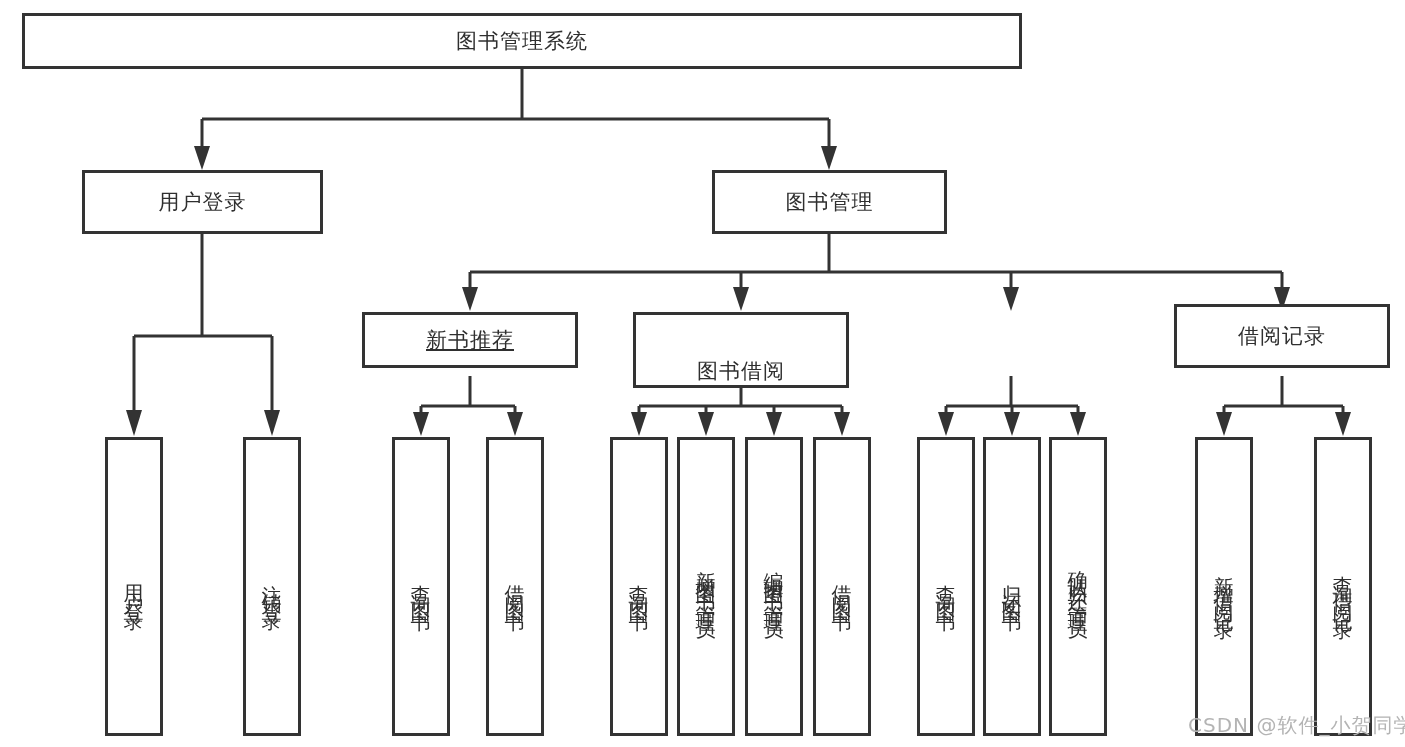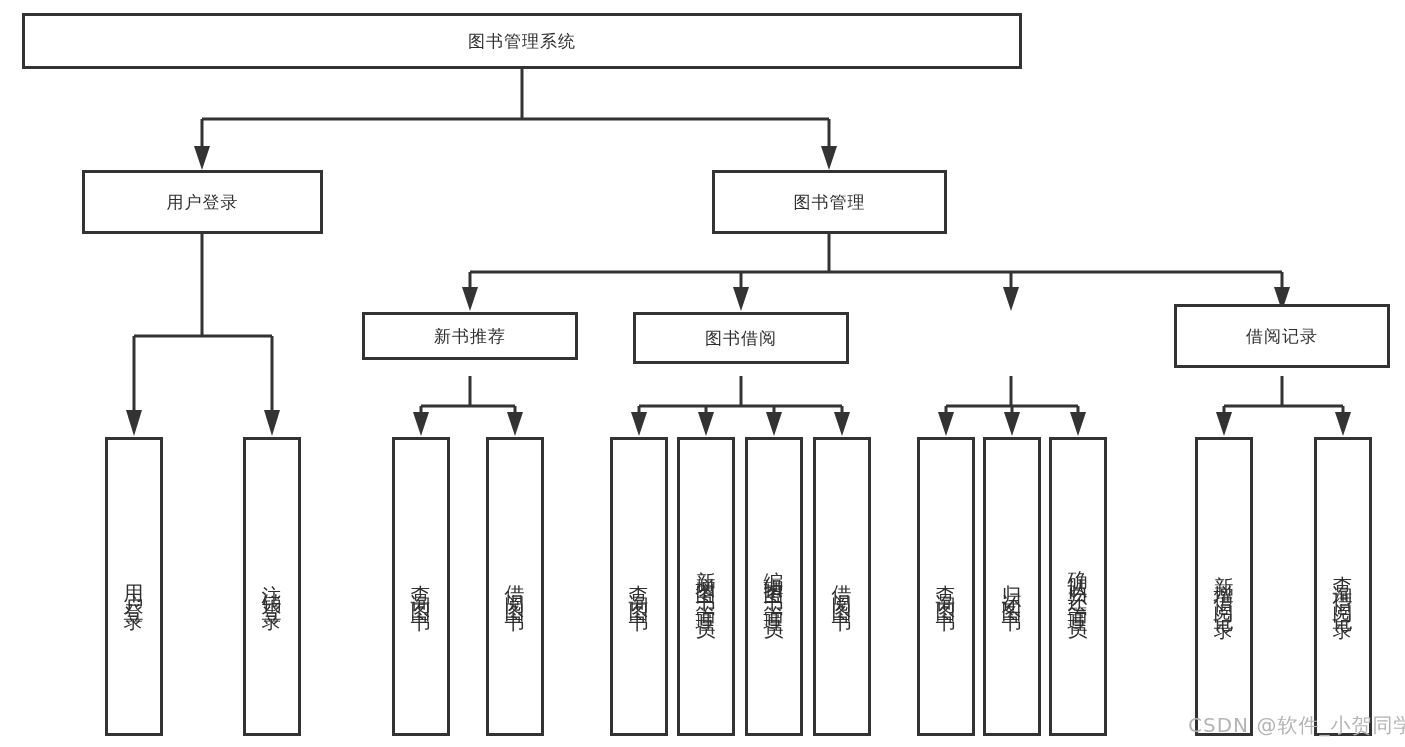--- a/index.html
+++ b/index.html
@@ -20,21 +20,21 @@
   .connectors{position:absolute;left:0;top:0;width:1405px;height:747px;}
   .connectors path{stroke:var(--line);stroke-width:3;fill:none;}
   .connectors polygon{fill:var(--line);stroke:none;}
   .box{
     position:absolute;
     border:3px solid var(--line);
     background:var(--background);
     display:flex;align-items:center;justify-content:center;
     color:var(--text);
   }
-  .hbox{font-size:17px;letter-spacing:1px;}
+  .hbox{font-size:21px;letter-spacing:1px;}
   .root{left:22px;top:13px;width:1000px;height:56px;}
   .leaf{top:437px;width:58px;height:299px;}
   .leaf span{
     writing-mode:vertical-rl;
     text-orientation:mixed;
     font-size:20px;
     letter-spacing:9px;
     line-height:1.1;
     color:var(--text);
   }
@@ -134,24 +134,24 @@
     <span>图书管理系统</span>
   </div>
 
   <div class="box hbox" style="left:82px;top:170px;width:241px;height:64px;">
     <span>用户登录</span>
   </div>
   <div class="box hbox" style="left:712px;top:170px;width:235px;height:64px;align-items:center;">
     <span>图书管理</span>
   </div>
 
-  <div class="box hbox" style="left:362px;top:312px;width:216px;height:48px;">
+  <div class="box hbox" style="left:362px;top:312px;width:216px;height:56px;text-decoration:underline;">
     <span>新书推荐</span>
   </div>
-  <div class="box hbox" style="left:633px;top:312px;width:216px;height:52px;">
+  <div class="box hbox" style="left:633px;top:312px;width:216px;height:76px;align-items:flex-end;">
     <span>图书借阅</span>
   </div>
   <div class="box hbox" style="left:1174px;top:304px;width:216px;height:64px;">
     <span>借阅记录</span>
   </div>
 
   <div class="box leaf" style="left:105px;">
     <span>用户登录</span>
   </div>
   <div class="box leaf" style="left:243px;">

